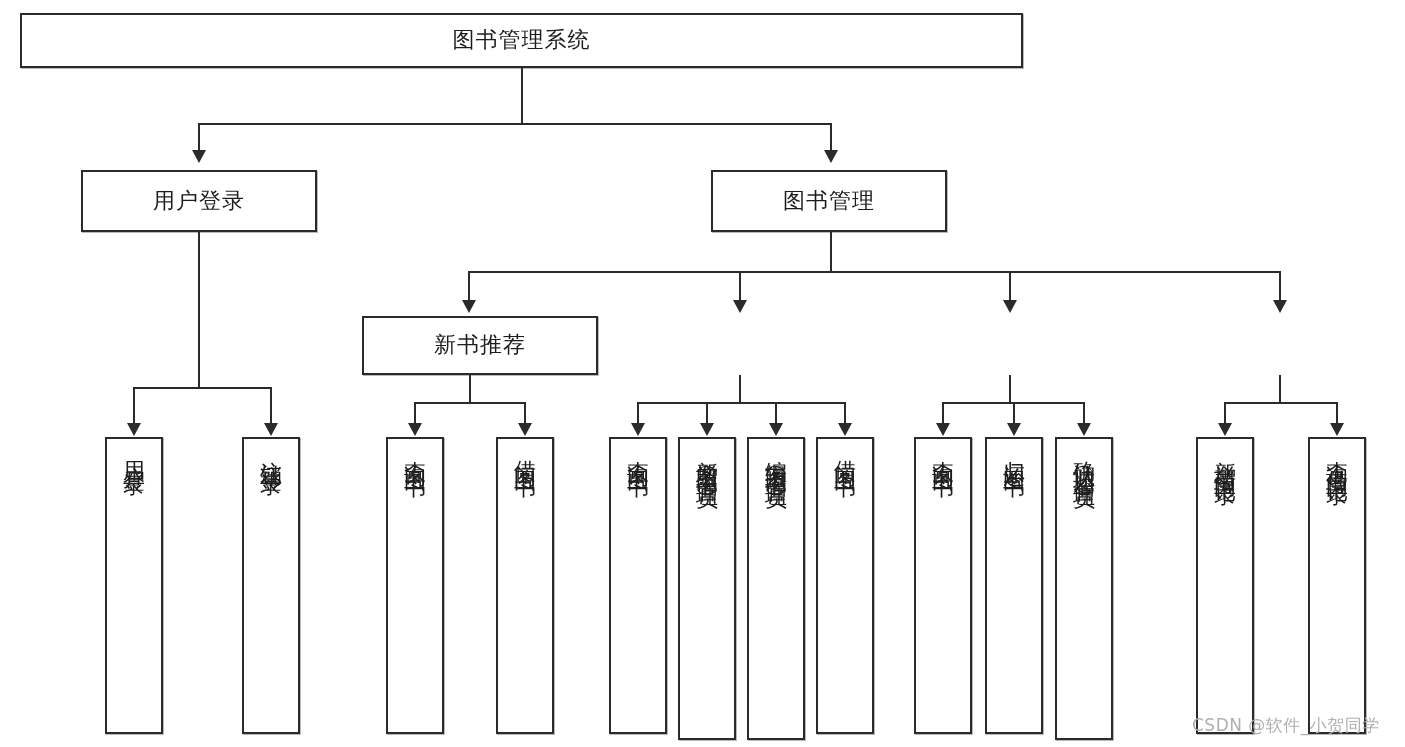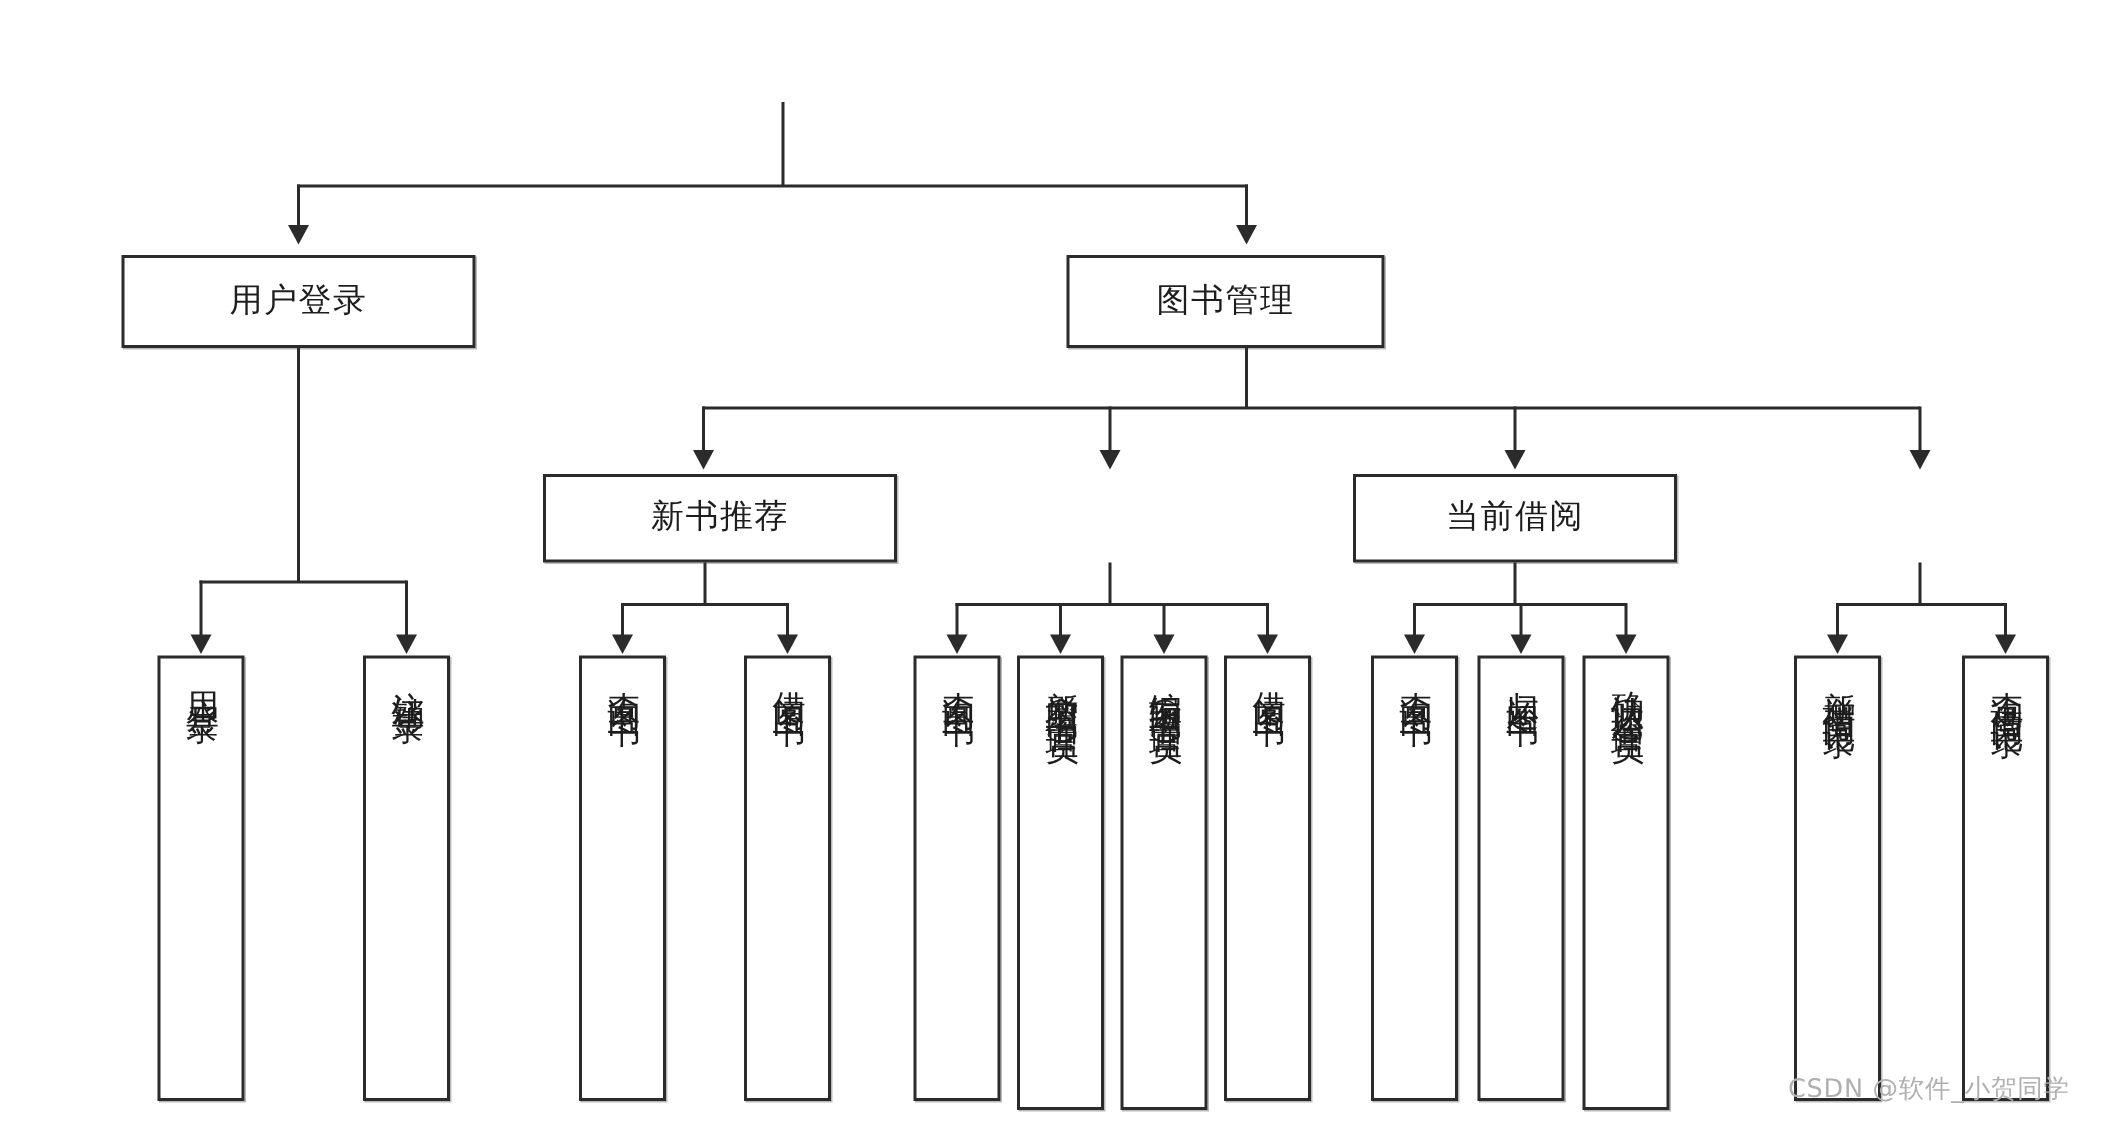--- a/index.html
+++ b/index.html
@@ -84,33 +84,36 @@
     letter-spacing: 0.5px;
     font-family: "DejaVu Sans", "Liberation Sans", sans-serif;
     user-select: none;
   }
 </style>
 </head>
 <body>
 
 <div id="canvas">
 
+  <div class="node horiz root" style="left:20px; top:13px; width:1003px; height:55px;">
+    <span class="label">图书管理系统</span>
+  </div>
 
   <div class="ln v" style="left:521px; top:68px; height:56px;"></div>
   <div class="ln h" style="left:198px; top:123px; width:634px;"></div>
   <div class="ln v" style="left:198px; top:123px; height:28px;"></div>
   <div class="arrow" style="left:192px; top:150px;"></div>
   <div class="ln v" style="left:830px; top:123px; height:28px;"></div>
   <div class="arrow" style="left:824px; top:150px;"></div>
 
   <div class="node horiz" style="left:81px; top:170px; width:236px; height:62px;">
     <span class="label">用户登录</span>
   </div>
 
-  <div class="node horiz" style="left:711px; top:170px; width:212px; height:62px;">
+  <div class="node horiz" style="left:711px; top:170px; width:236px; height:62px;">
     <span class="label">图书管理</span>
   </div>
 
   <div class="ln v" style="left:198px; top:232px; height:156px;"></div>
   <div class="ln h" style="left:133px; top:387px; width:138px;"></div>
   <div class="ln v" style="left:133px; top:387px; height:37px;"></div>
   <div class="arrow" style="left:127px; top:423px;"></div>
   <div class="ln v" style="left:270px; top:387px; height:37px;"></div>
   <div class="arrow" style="left:264px; top:423px;"></div>
 
@@ -121,23 +124,20 @@
   <div class="ln v" style="left:739px; top:271px; height:30px;"></div>
   <div class="arrow" style="left:733px; top:300px;"></div>
   <div class="ln v" style="left:1009px; top:271px; height:30px;"></div>
   <div class="arrow" style="left:1003px; top:300px;"></div>
   <div class="ln v" style="left:1279px; top:271px; height:30px;"></div>
   <div class="arrow" style="left:1273px; top:300px;"></div>
 
   <div class="node horiz" style="left:362px; top:316px; width:236px; height:59px;">
     <span class="label">新书推荐</span>
   </div>
-  <div class="node horiz" style="left:902px; top:316px; width:216px; height:59px;">
-    <span class="label">当前借阅</span>
-  </div>
 
   <div class="ln v" style="left:469px; top:375px; height:28px;"></div>
   <div class="ln h" style="left:414px; top:402px; width:112px;"></div>
   <div class="ln v" style="left:414px; top:402px; height:22px;"></div>
   <div class="arrow" style="left:408px; top:423px;"></div>
   <div class="ln v" style="left:524px; top:402px; height:22px;"></div>
   <div class="arrow" style="left:518px; top:423px;"></div>
 
   <div class="ln v" style="left:739px; top:375px; height:28px;"></div>
   <div class="ln h" style="left:637px; top:402px; width:208px;"></div>

